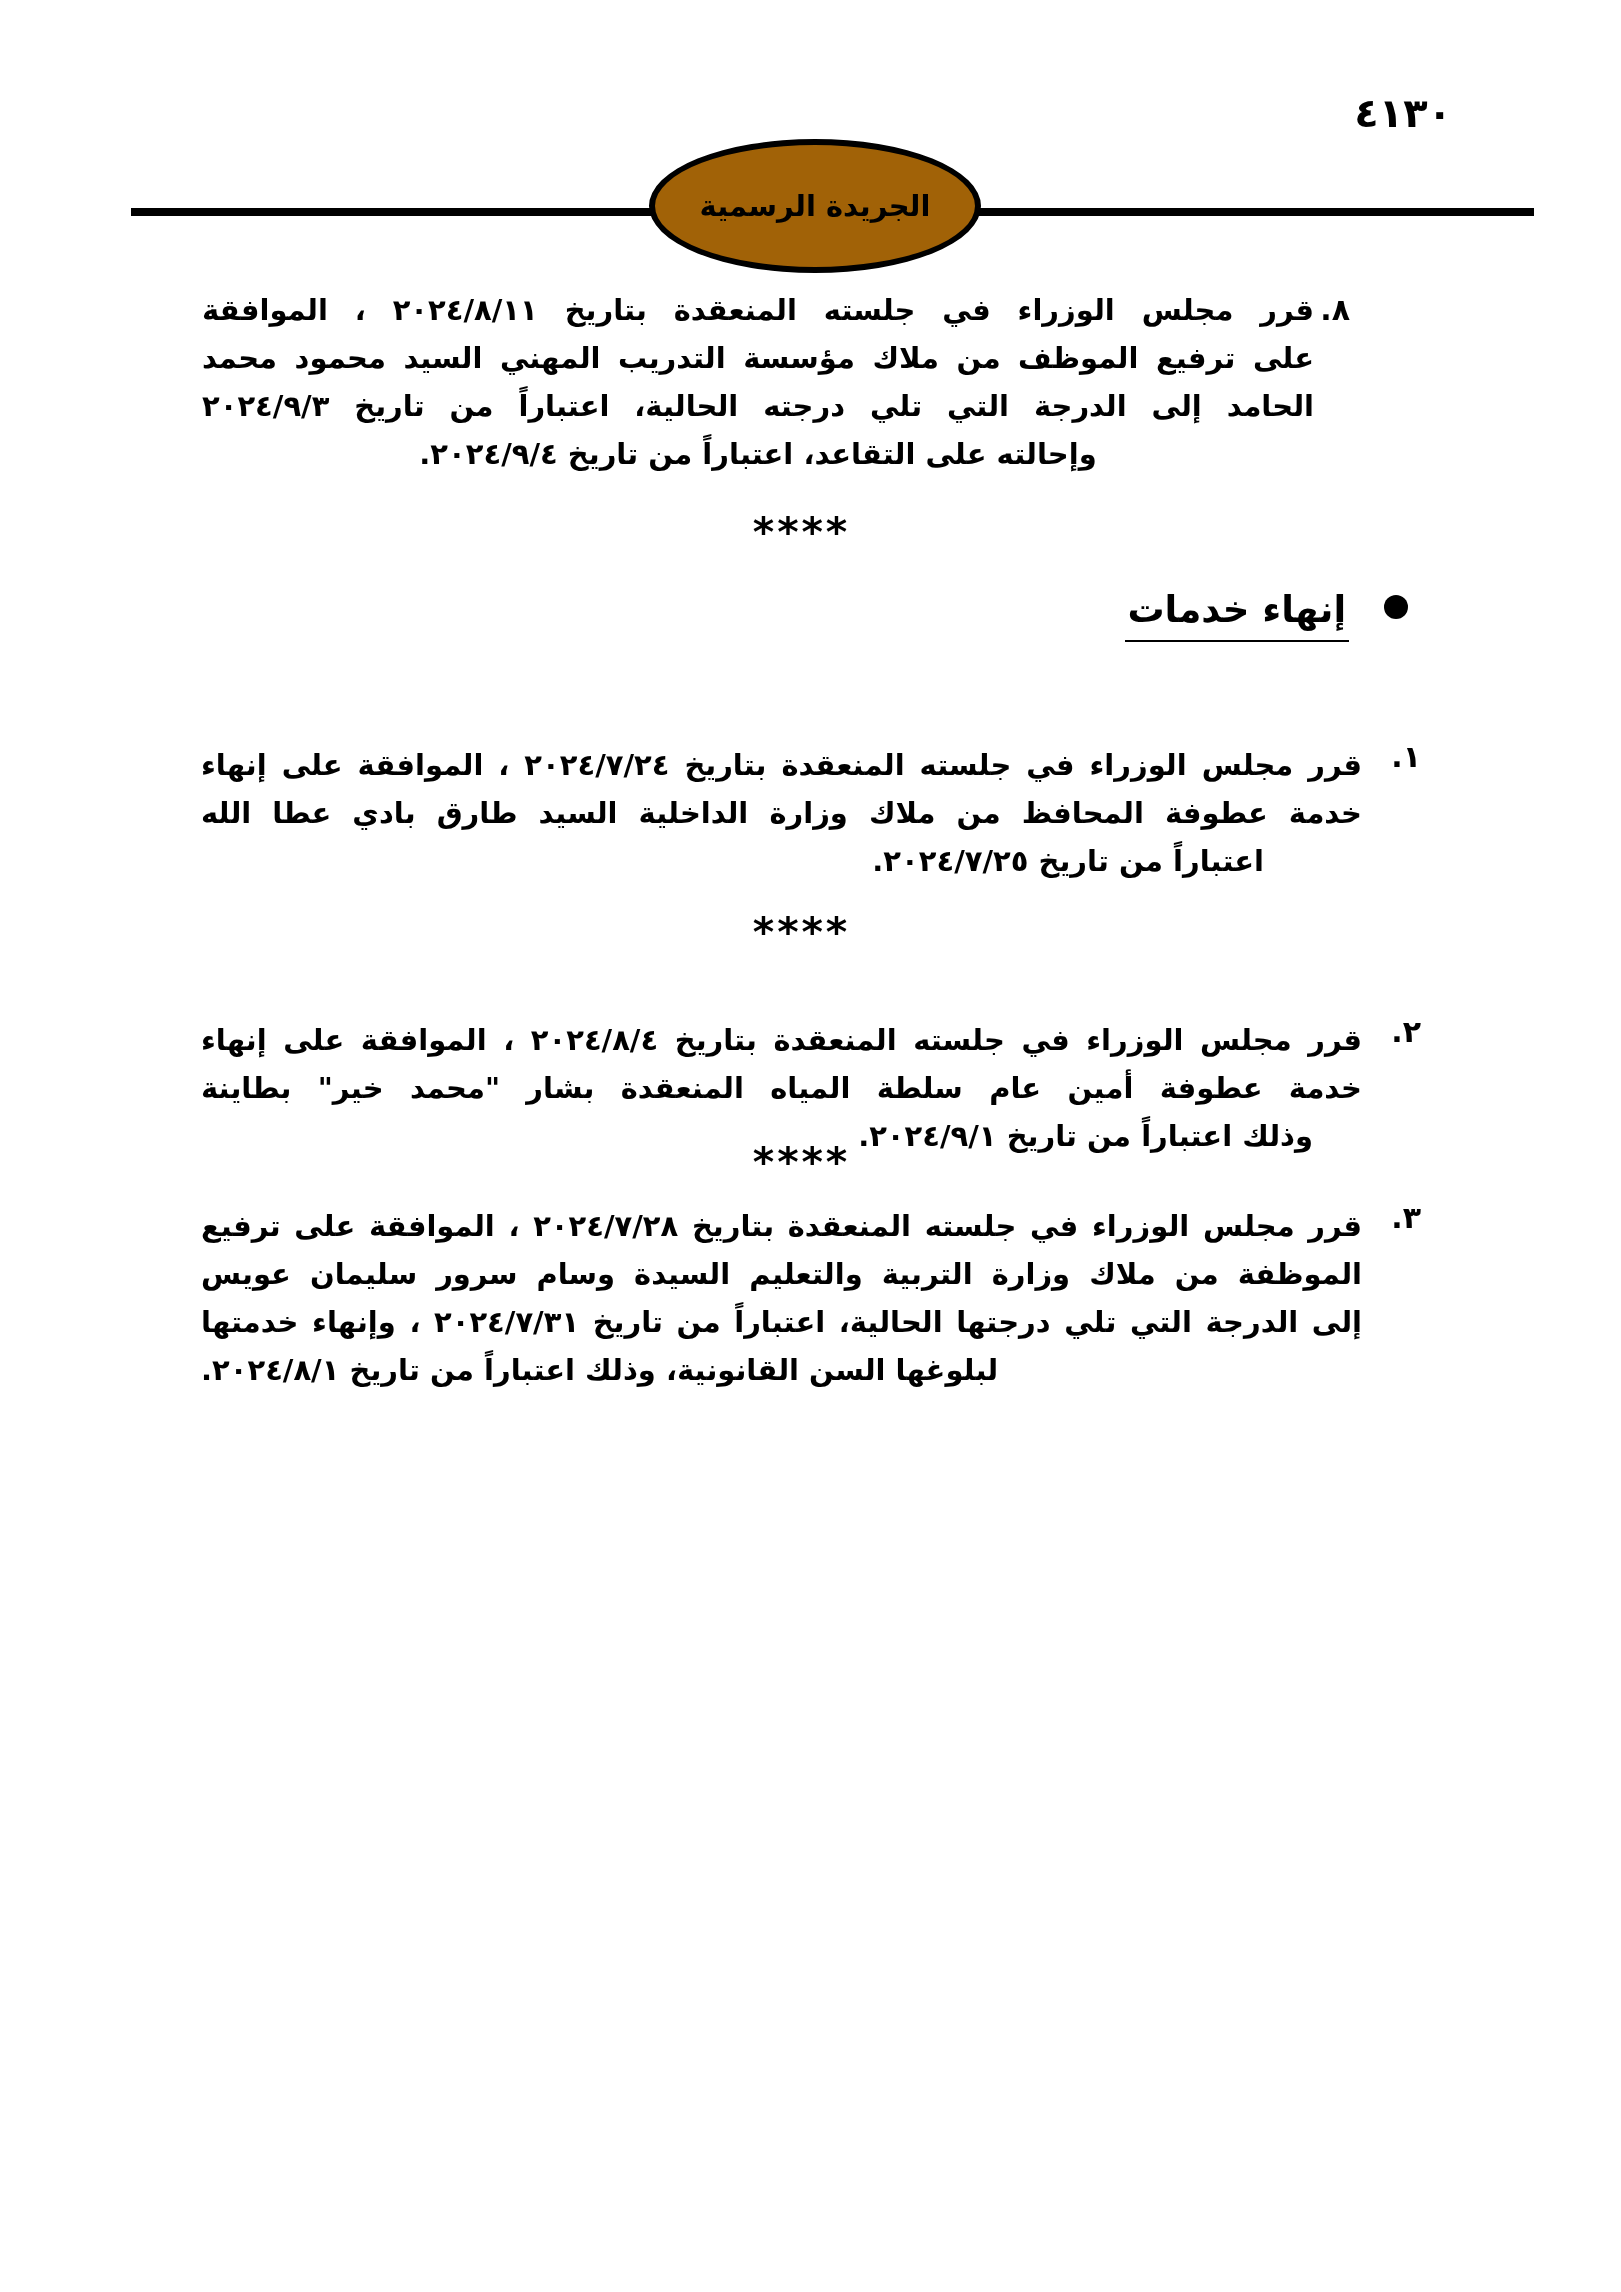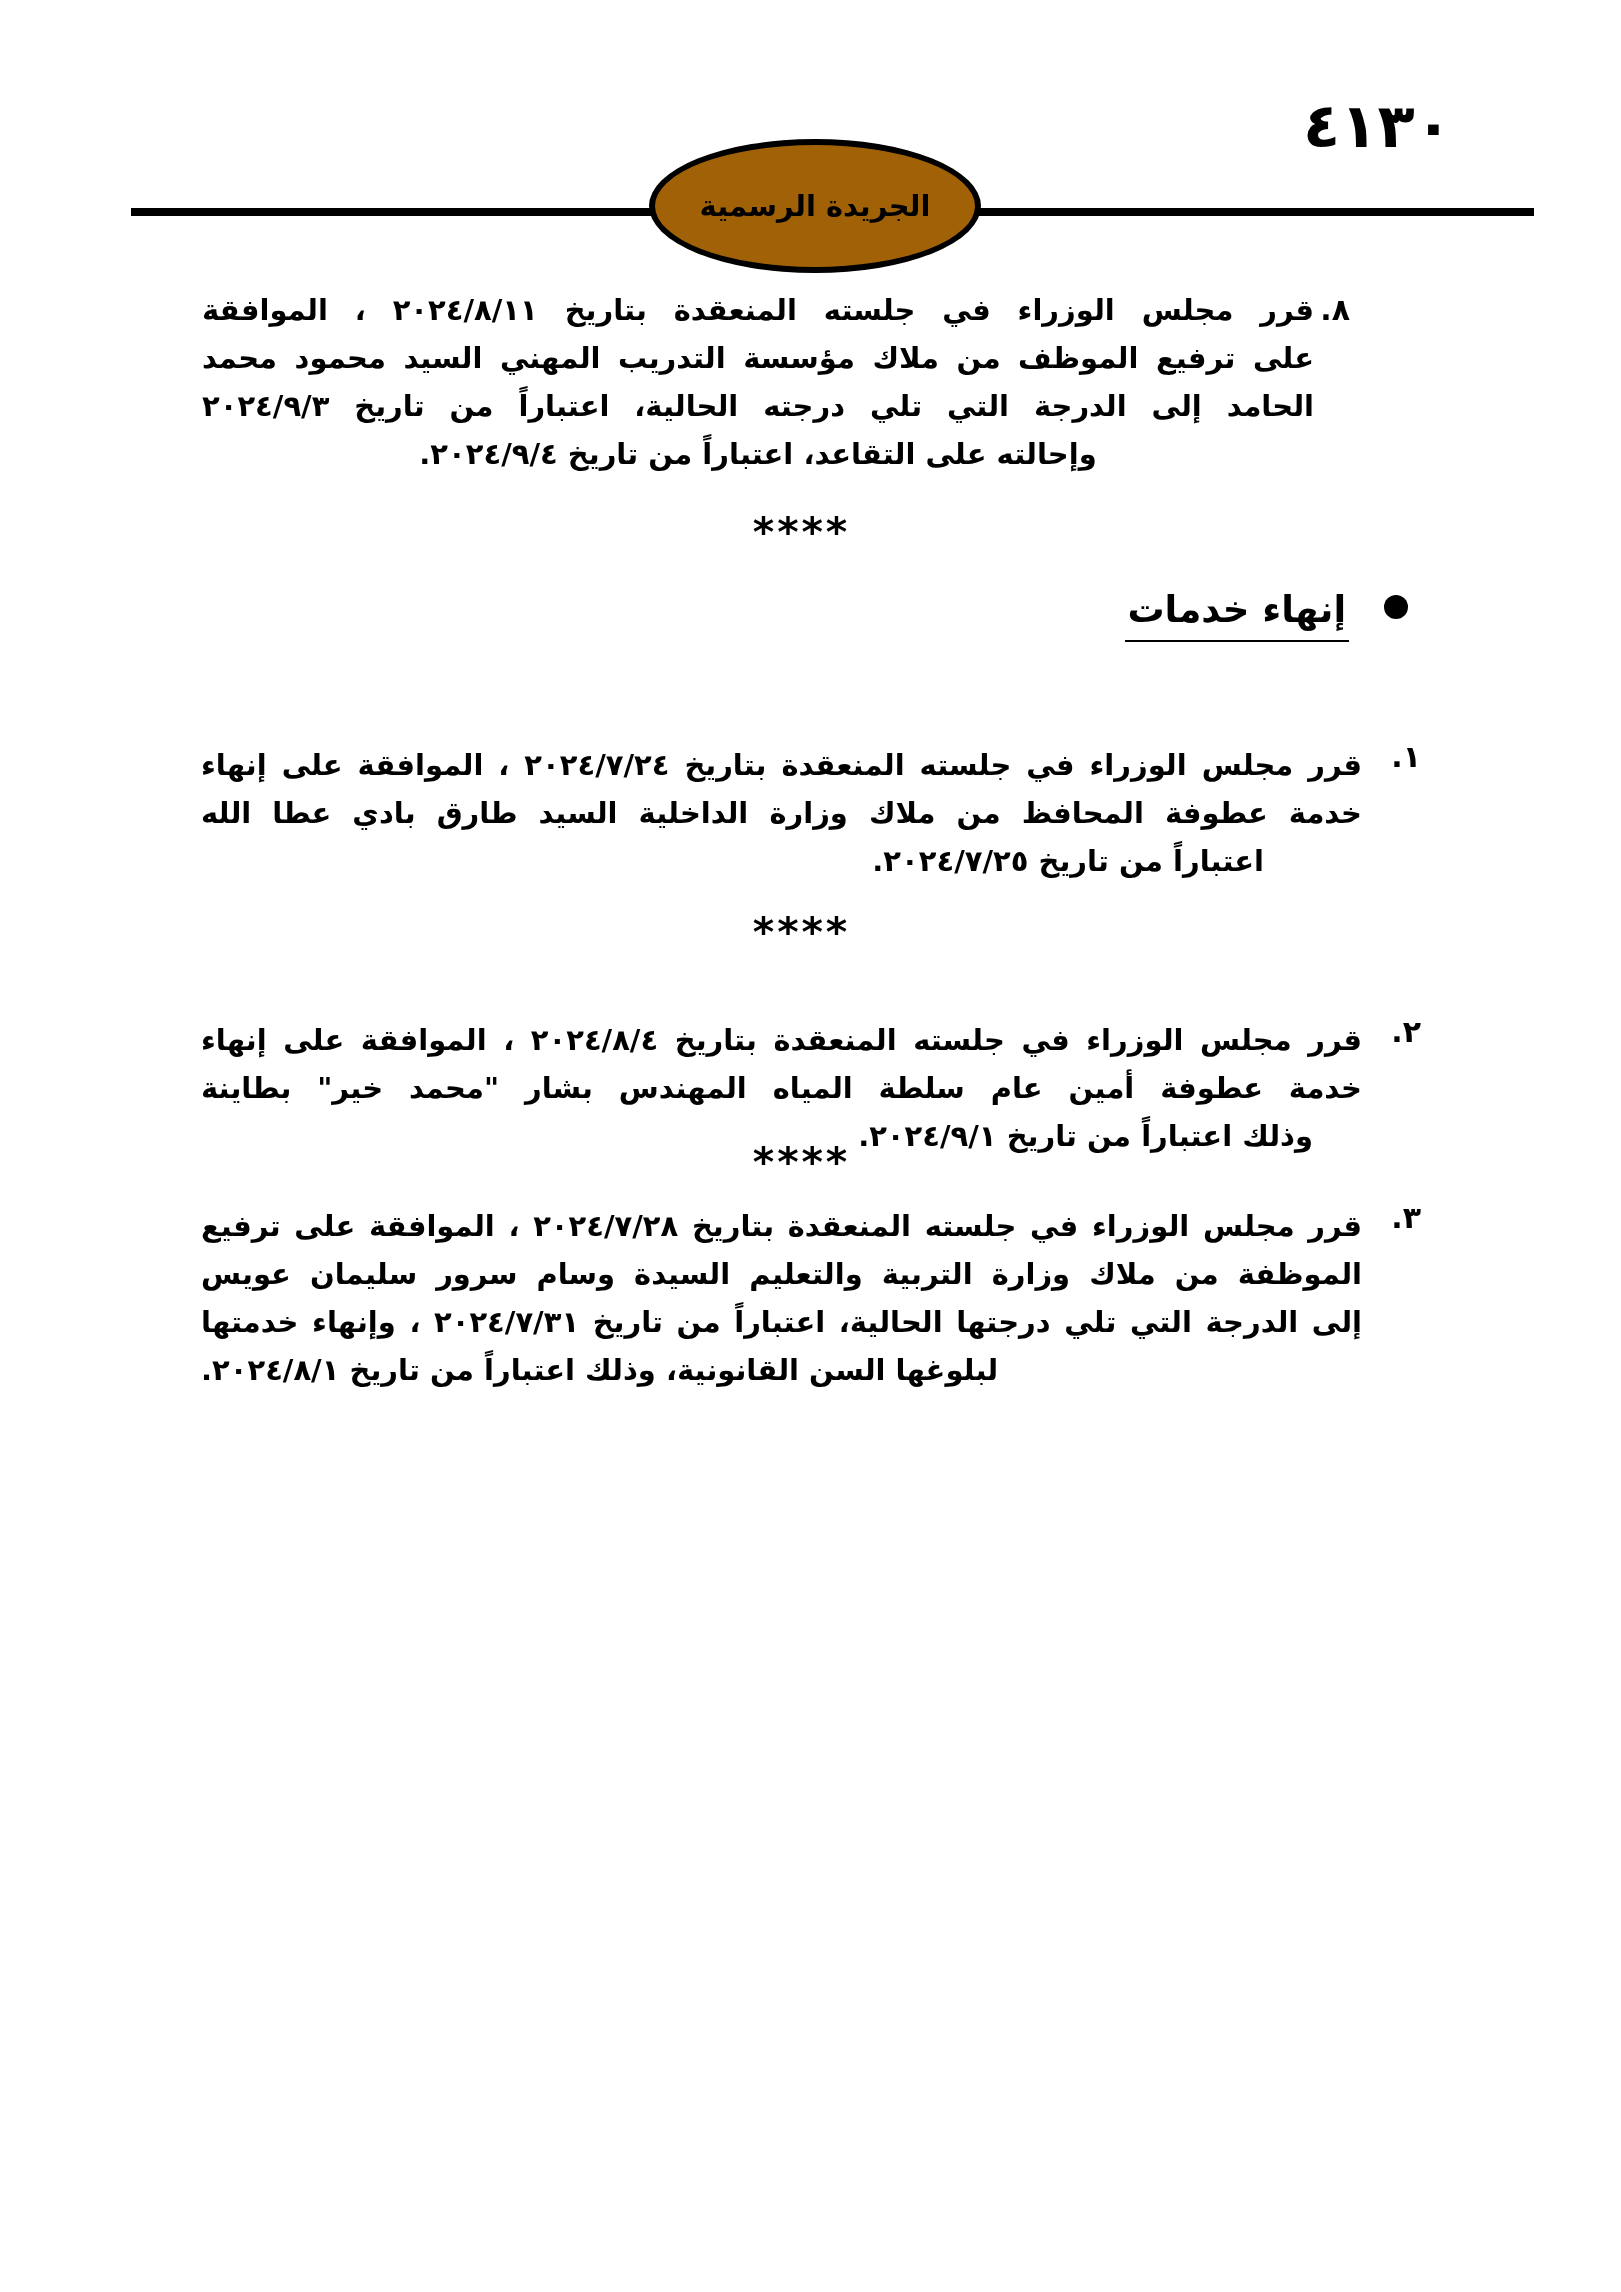--- a/index.html
+++ b/index.html
@@ -8,21 +8,21 @@
     width:1621px;height:2293px;
     margin:0 auto;
     background:#ffffff;
     overflow:hidden;
     font-family:"DejaVu Sans", sans-serif;
     color:#000;
   }
   
   .pagenum{
     position:absolute;top:90px;right:169px;
-    font-size:61px;font-weight:bold;direction:rtl;letter-spacing:3.9px;
+    font-size:40px;font-weight:bold;direction:rtl;letter-spacing:3.9px;
   }
   
   .hrule{position:absolute;top:208px;left:131px;width:1403px;height:7.8px;background:#000;}
   .ellipse{
     position:absolute;left:649px;top:139px;width:320px;height:122px;
     border:6.9px solid #000;border-radius:50%;background:#a16207;
     display:flex;align-items:center;justify-content:center;
     font-size:29px;font-weight:bold;direction:rtl;z-index:2;
   }
   
@@ -100,21 +100,21 @@
       <div class="line last-right" style="padding-left:0;padding-right:98px;">اعتباراً من تاريخ ٢٠٢٤/٧/٢٥.</div>
     </div>
   </div>
 
   <div class="sep" id="sep2">****</div>
 
   <div class="item" id="item2">
     <span class="marker">٢.</span>
     <div class="body std-body">
       <div class="line jl">قرر مجلس الوزراء في جلسته المنعقدة بتاريخ ٢٠٢٤/٨/٤ ، الموافقة على إنهاء</div>
-      <div class="line jl">خدمة عطوفة أمين عام سلطة المياه المهندس بشار "محمد خير" بطاينة</div>
+      <div class="line jl">خدمة عطوفة أمين عام سلطة المياه المنعقدة بشار "محمد خير" بطاينة</div>
       <div class="line last-right" style="padding-right:49px;">وذلك اعتباراً من تاريخ ٢٠٢٤/٩/١.</div>
     </div>
   </div>
 
   <div class="sep" id="sep3">****</div>
 
   <div class="item" id="item3">
     <span class="marker">٣.</span>
     <div class="body std-body">
       <div class="line jl">قرر مجلس الوزراء في جلسته المنعقدة بتاريخ ٢٠٢٤/٧/٢٨ ، الموافقة على ترفيع</div>

